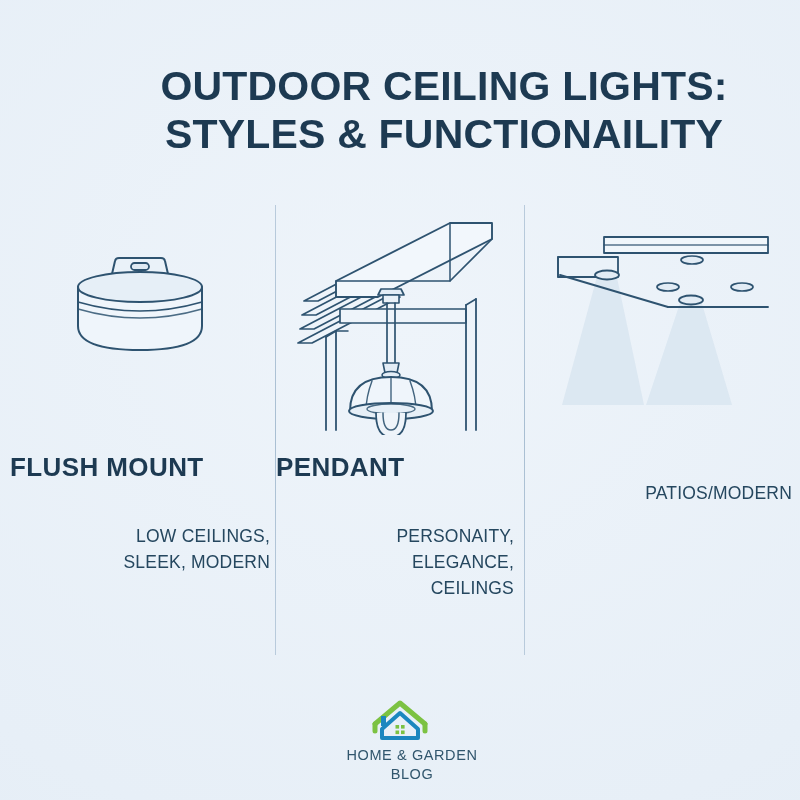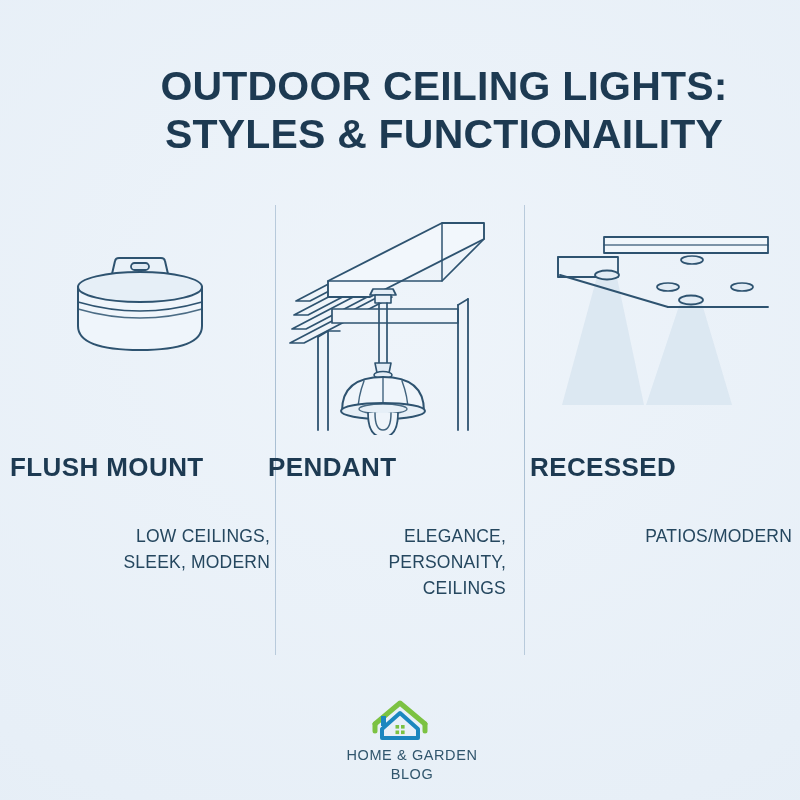--- a/index.html
+++ b/index.html
@@ -52,21 +52,21 @@
   .divider.left  { left: 275px; }
   .divider.right { left: 524px; }
 
   
   .col {
     position: absolute;
     top: 200px;
     height: 460px;
   }
   .col-1 { left: 10px;  width: 260px; }
-  .col-2 { left: 268px; width: 238px; }
+  .col-2 { left: 276px; width: 238px; }
   .col-3 { left: 530px; width: 262px; }
 
   .art {
     position: relative;
     height: 240px;
     display: flex;
     align-items: center;
     justify-content: center;
   }
   .col-heading {
@@ -197,22 +197,22 @@
 
           <ellipse cx="111" cy="204" rx="24" ry="5" stroke-width="1.4" opacity="0.85"></ellipse>
 
           <path d="M96 208 Q96 232 111 232 Q126 232 126 208" fill="#eef4fa" stroke-width="1.8"></path>
           <path d="M103 208 Q103 225 111 225 Q119 225 119 208" stroke-width="1.5" opacity="0.9"></path>
         </g>
       </svg>
     </div>
     <div class="col-heading">PENDANT</div>
     <div class="col-desc">
+      <span class="sr-line">PERSONAITY,</span>
       <span class="sr-line">ELEGANCE,</span>
-      <span class="sr-line">PERSONAITY,</span>
       <span class="sr-line">CEILINGS</span>
     </div>
   </div>
 
   <div class="col col-3">
     <div class="art">
       <svg width="230" height="210" viewBox="0 0 230 210">
 
         <g>
           <path d="M52 58 L70 58 L98 190 L16 190 Z" fill="#dbe7f1" opacity="0.95"></path>
@@ -233,21 +233,20 @@
           <path d="M72 38 L222 38" stroke-width="1.4" opacity="0.75"></path>
 
           <ellipse cx="61" cy="60" rx="12" ry="4.5" fill="#e2ecf5" stroke-width="1.8"></ellipse>
           <ellipse cx="145" cy="85" rx="12" ry="4.5" fill="#e2ecf5" stroke-width="1.8"></ellipse>
           <ellipse cx="146" cy="45" rx="11" ry="4" fill="#e2ecf5" stroke-width="1.7"></ellipse>
           <ellipse cx="122" cy="72" rx="11" ry="4" fill="#e2ecf5" stroke-width="1.7"></ellipse>
           <ellipse cx="196" cy="72" rx="11" ry="4" fill="#e2ecf5" stroke-width="1.7"></ellipse>
         </g>
       </svg>
     </div>
-    <div class="col-heading">RECESSED</div>
     <div class="col-desc">
       <span class="sr-line">PATIOS/MODERN</span>
     </div>
   </div>
 
   <div class="footer">
     <svg class="footer-logo" width="60" height="42" viewBox="0 0 60 42">
 
       <path d="M5 26 L30 5 L55 26" fill="none" stroke="#7cc242" stroke-width="5" stroke-linecap="round" stroke-linejoin="round"></path>
 

